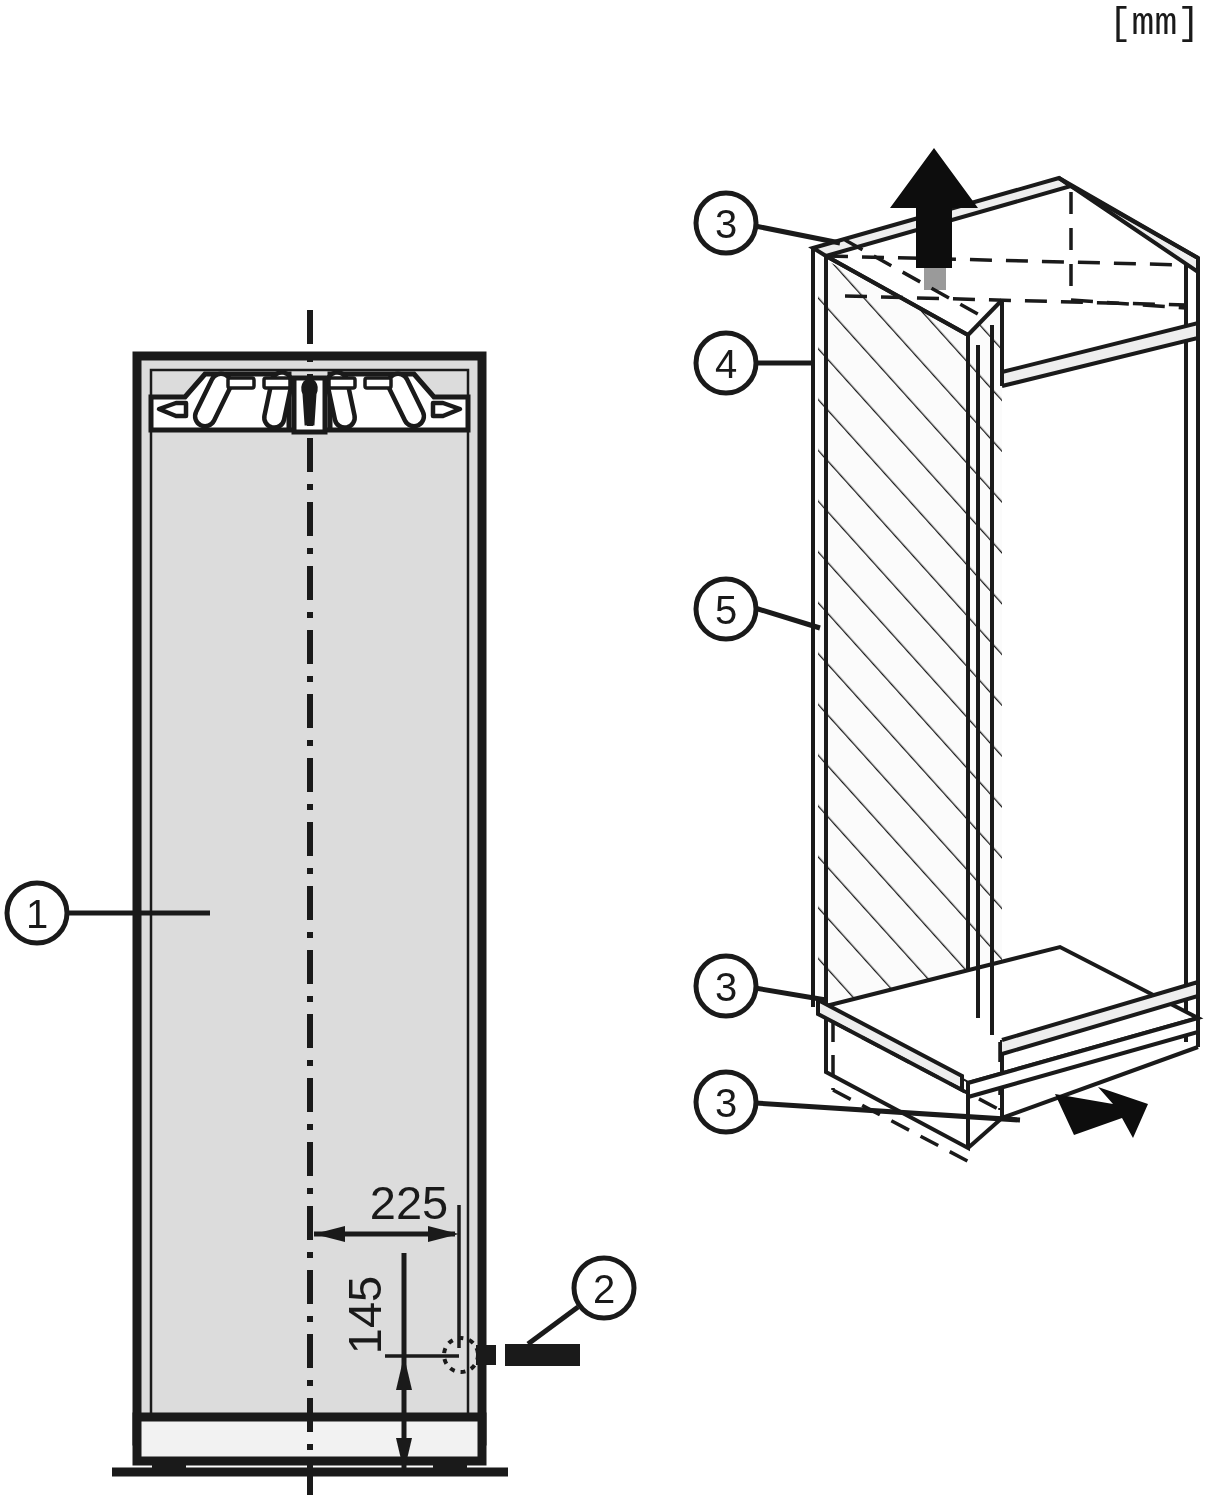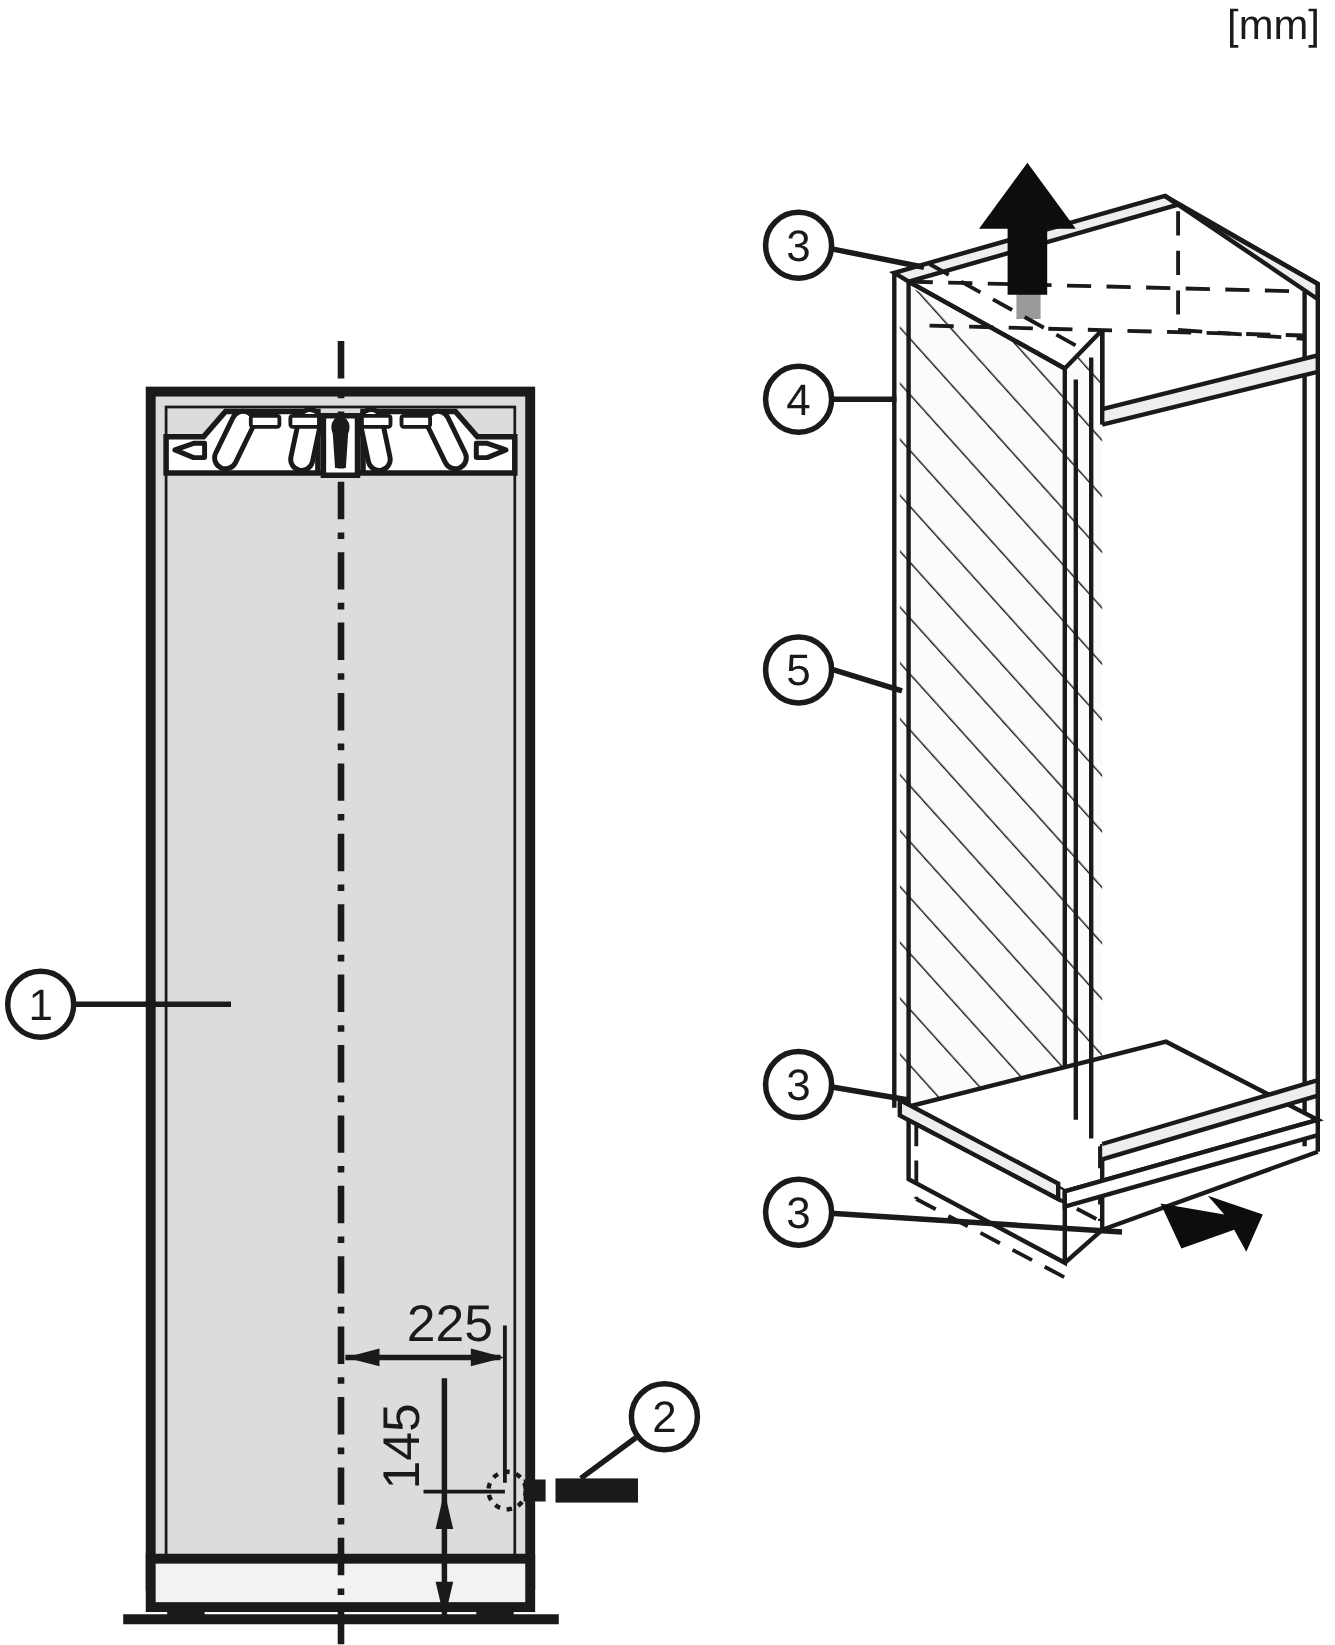--- a/index.html
+++ b/index.html
@@ -23,21 +23,21 @@
   }
   #stage svg {
     display: block;
   }
   .unit-label {
     position: absolute;
     right: 14px;
     top: 2px;
     font-size: 38px;
     color: #1a1a1a;
-    font-family: Liberation Sans, sans-serif;
+    font-family: Liberation Mono, monospace;
     letter-spacing: 0px;
     user-select: none;
   }
   text {
     font-family: "Liberation Sans", sans-serif;
     fill: #1a1a1a;
   }
   .callout-num {
     font-size: 40px;
     text-anchor: middle;

